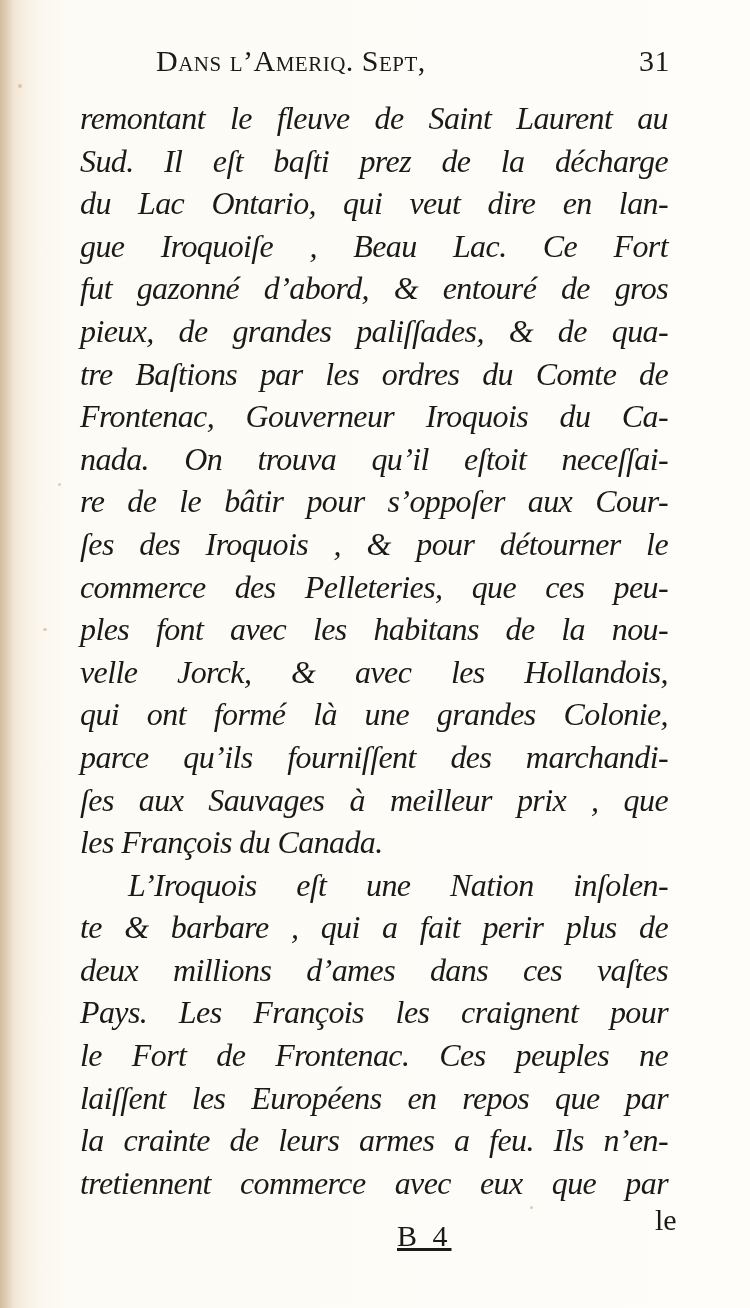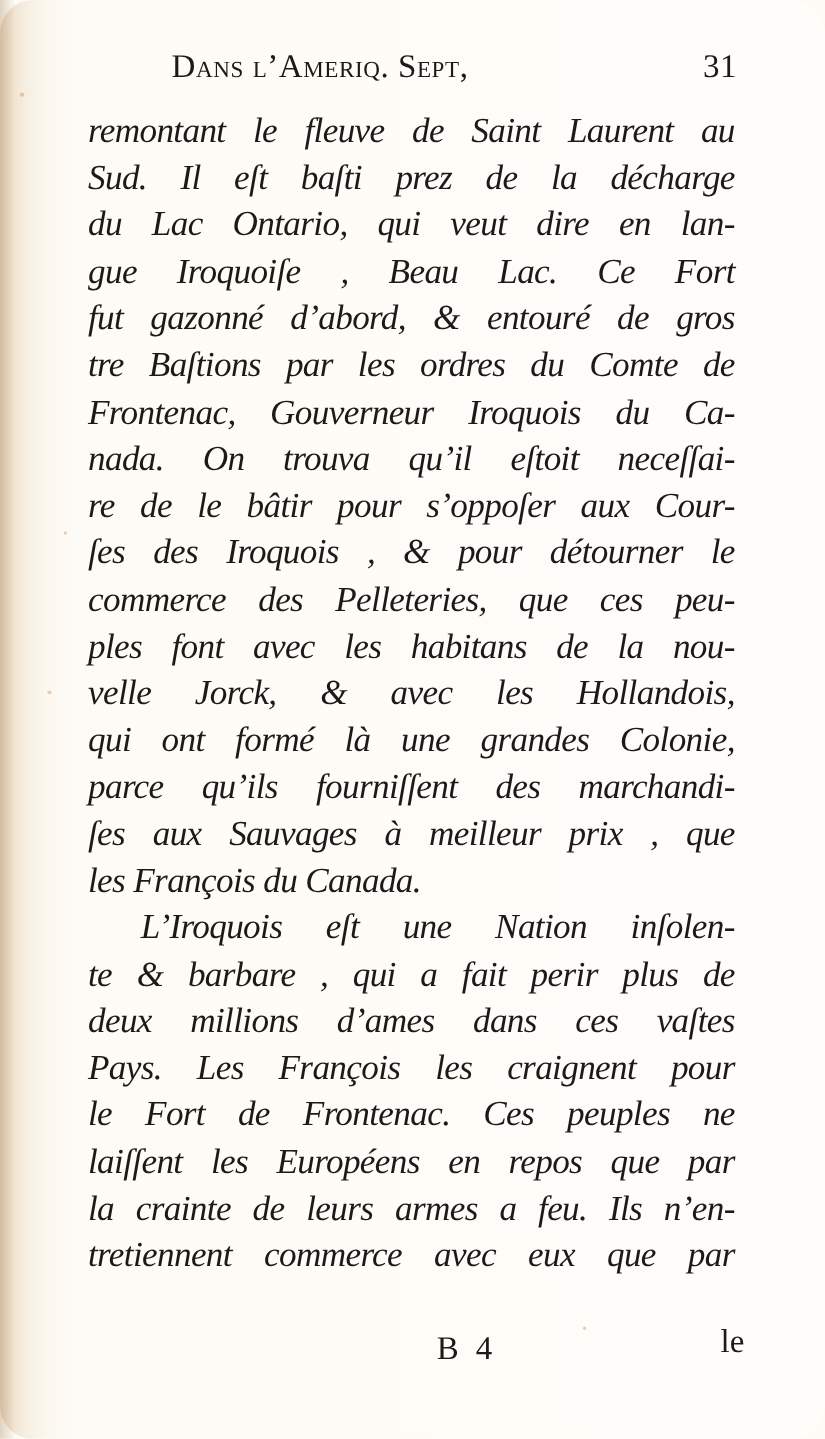--- a/index.html
+++ b/index.html
@@ -21,21 +21,20 @@
       width: 750px;
       height: 1308px;
       background:
         linear-gradient(to right,
           #e6d4bd 0px,
           #efe2cf 10px,
           #f6ede0 22px,
           #fbf7ef 40px,
           #fdfbf6 70px,
           #fefdf9 100%);
-      border-radius: 30px;
     }
     .gutter-shadow {
       position: absolute;
       left: 0; top: 0;
       width: 14px; height: 1308px;
       background: linear-gradient(to right, rgba(190,160,125,0.45), rgba(190,160,125,0));
     }
     .running-head {
       position: absolute;
       left: 156px;
@@ -75,22 +74,23 @@
     .line.last { text-align-last: left; }
     .signature-line {
       position: absolute;
       left: 0; top: 1203px;
       width: 750px;
       height: 44px;
       font-size: 30px;
     }
     .signature {
       position: absolute;
-      left: 397px; top: 6px;
+      left: 397px; top: 16px;
       letter-spacing: 4px;
+      text-decoration: underline;
     }
     .catchword {
       position: absolute;
       left: 655px; top: 0;
     }
     .speck {
       position: absolute;
       border-radius: 50%;
       background: #d8a36e;
       opacity: 0.55;
@@ -111,20 +111,21 @@
     <span class="title">Dans l’Ameriq. Sept,</span>
     <span class="folio">31</span>
   </div>
 
   <div class="text-block">
     <div class="line">remontant le fleuve de Saint Laurent au</div>
     <div class="line">Sud.  Il eſt baſti prez  de la décharge</div>
     <div class="line">du Lac Ontario,  qui veut dire en lan-</div>
     <div class="line">gue Iroquoiſe ,   Beau Lac.   Ce Fort</div>
     <div class="line">fut gazonné d’abord, &amp; entouré de gros</div>
+    <div class="line">pieux,  de grandes paliſſades, &amp; de qua-</div>
     <div class="line">tre Baſtions par les ordres du Comte de</div>
     <div class="line">Frontenac, Gouverneur Iroquois du Ca-</div>
     <div class="line">nada.   On trouva qu’il eſtoit neceſſai-</div>
     <div class="line">re de le bâtir pour s’oppoſer aux Cour-</div>
     <div class="line">ſes des Iroquois ,  &amp; pour détourner le</div>
     <div class="line">commerce des Pelleteries, que ces peu-</div>
     <div class="line">ples font avec les habitans de la nou-</div>
     <div class="line">velle Jorck,  &amp; avec les Hollandois,</div>
     <div class="line">qui ont formé là une grandes Colonie,</div>
     <div class="line">parce qu’ils fourniſſent des marchandi-</div>

